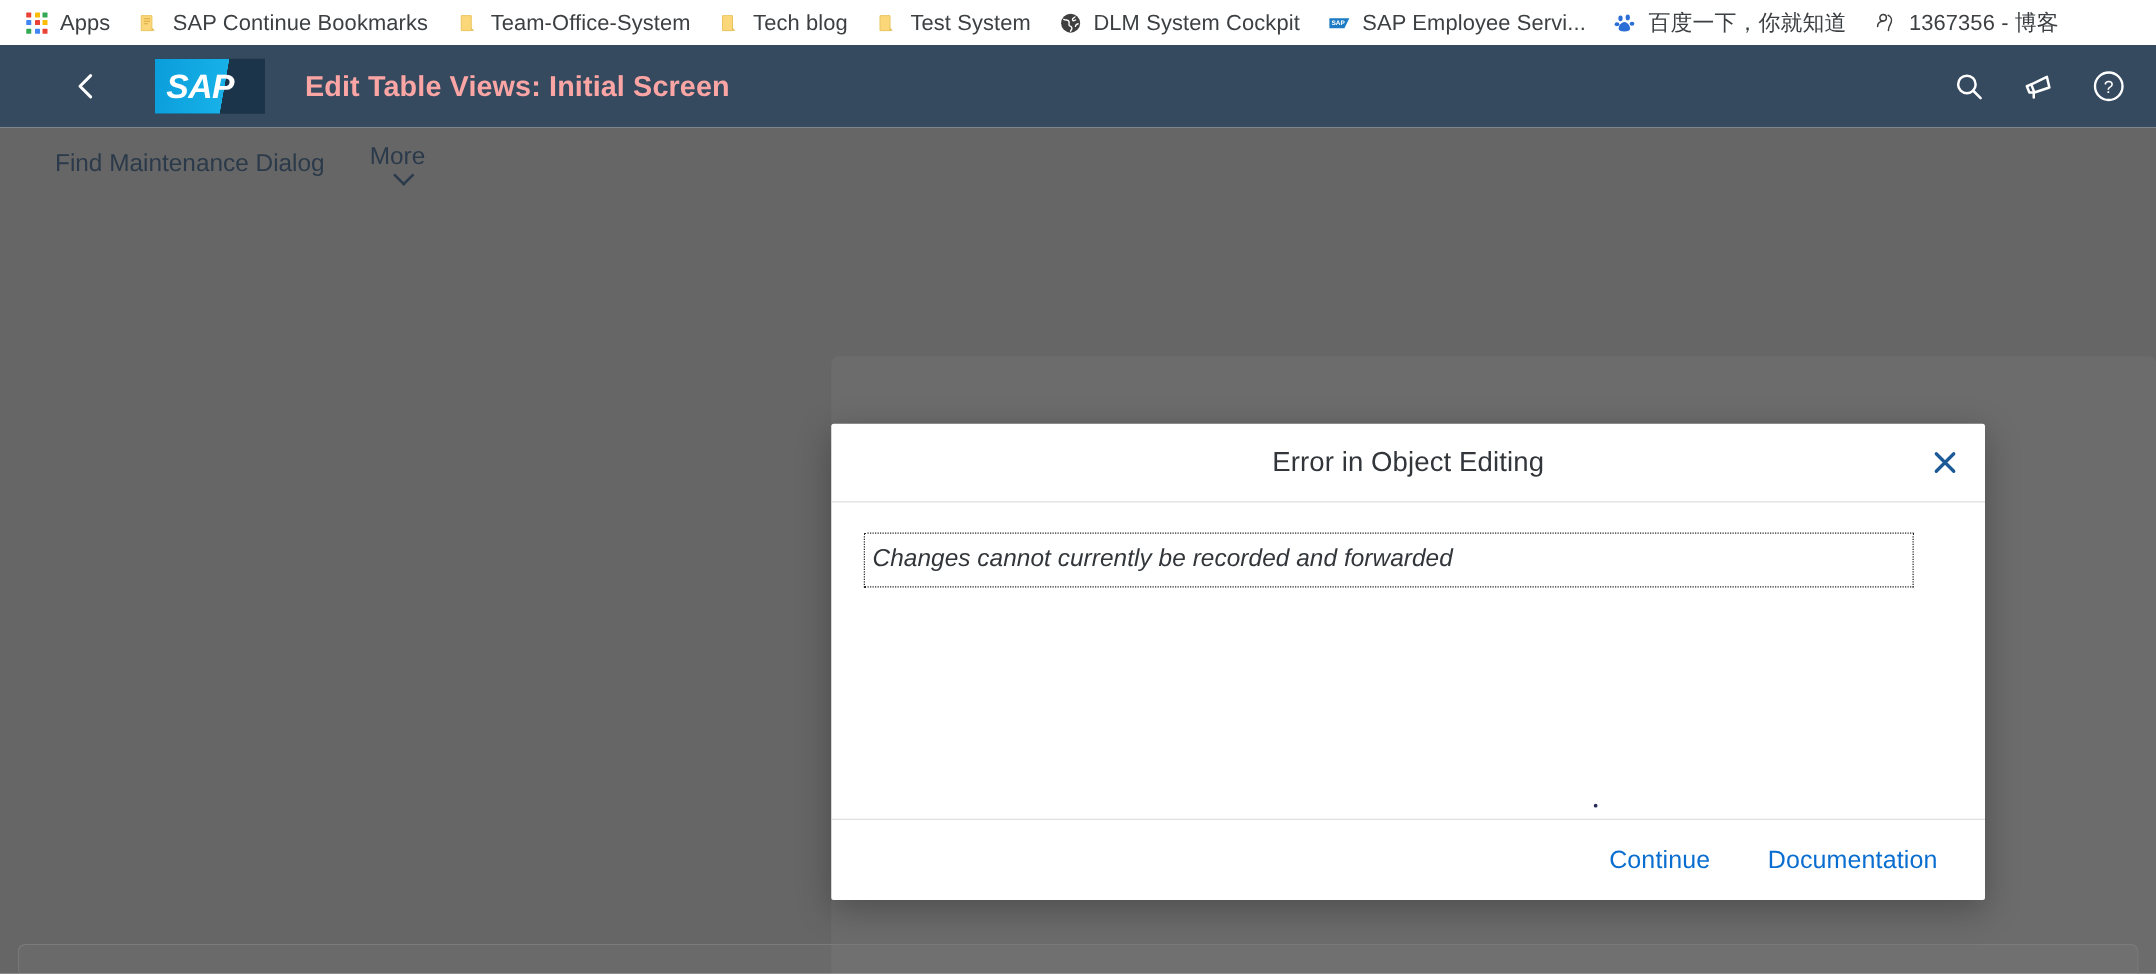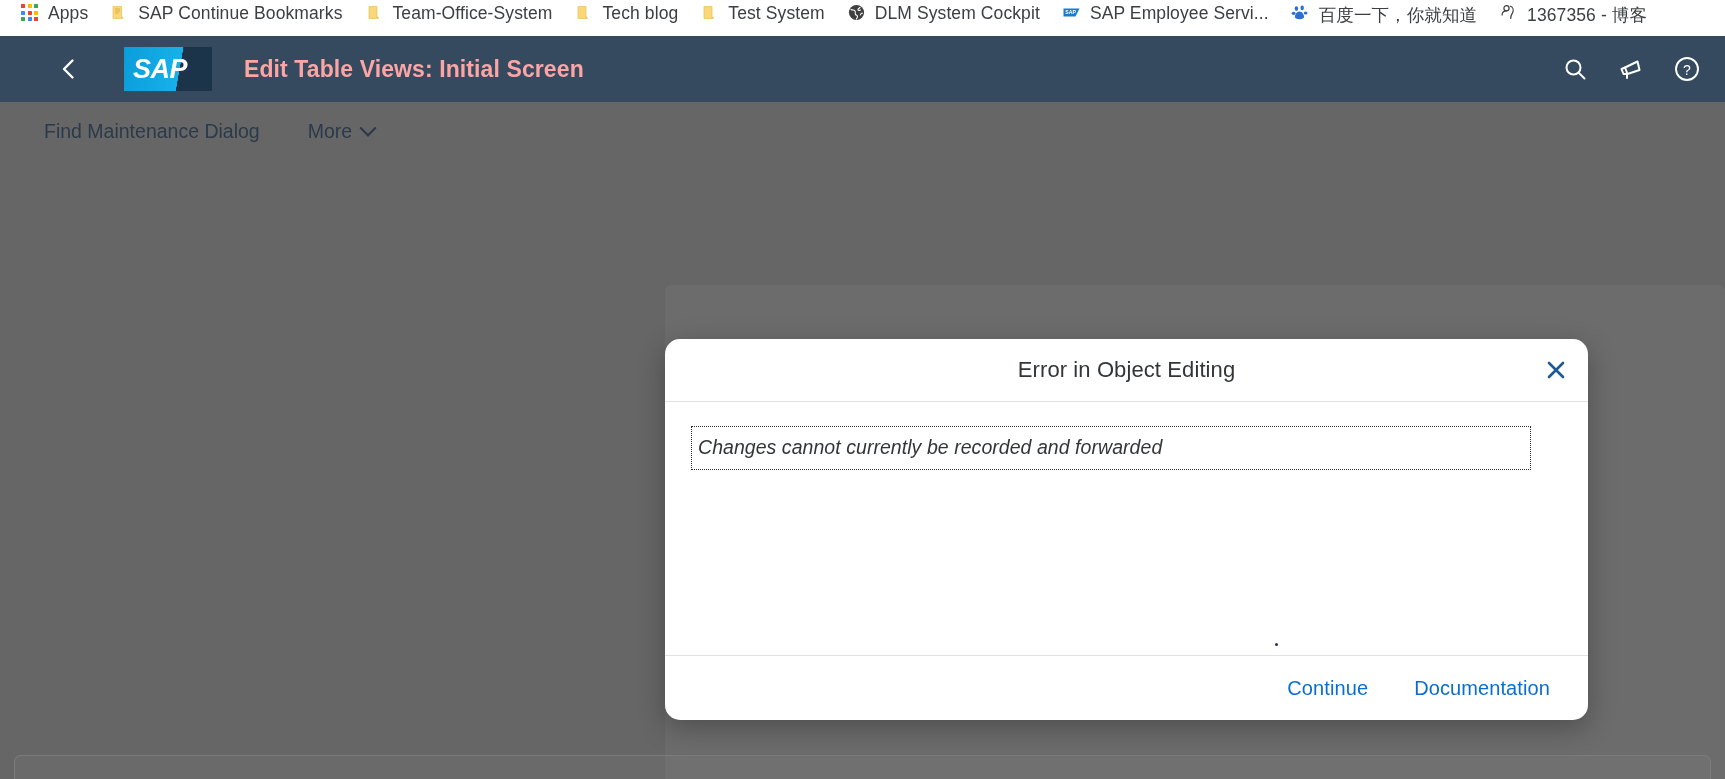--- a/index.html
+++ b/index.html
@@ -20,21 +20,21 @@
     height: 36px;
     background: #ffffff;
     display: flex;
     align-items: center;
     padding-left: 14px;
     white-space: nowrap;
     overflow: hidden;
   }
   .bookmark {
     display: flex;
-    align-items: flex-start;
+    align-items: center;
     height: 30px;
     padding: 0 10px 0 6px;
     margin-right: 6px;
     border-radius: 4px;
     cursor: pointer;
     flex: 0 0 auto;
   }
   .bm-label {
     font-size: 17.5px;
     color: #3c4043;
@@ -141,21 +141,21 @@
     align-items: center;
   }
   .toolbar-btn {
     font-size: 19.5px;
     color: #2b3a4a;
     cursor: pointer;
     display: flex;
     align-items: center;
   }
   .toolbar-btn.first { margin-left: 44px; }
-  .toolbar-btn.more { margin-left: 48px; }
+  .toolbar-btn.more { margin-left: 36px; flex-direction: column; }
   .chev {
     display: inline-block;
     width: 12px; height: 12px;
     border-right: 2.2px solid #2b3a4a;
     border-bottom: 2.2px solid #2b3a4a;
     transform: rotate(45deg) translate(-2px, -2px);
     margin-left: 10px;
   }
 
   
@@ -181,21 +181,21 @@
   }
 
   
   .dialog {
     position: absolute;
     left: 665px;
     top: 339px;
     width: 923px;
     height: 381px;
     background: #ffffff;
-    border-radius: 15px;
+    border-radius: 2px;
     box-shadow: 0 8px 28px rgba(0,0,0,0.28);
     display: flex;
     flex-direction: column;
     overflow: hidden;
   }
   .dialog-header {
     height: 63px;
     flex: 0 0 63px;
     position: relative;
     display: flex;

